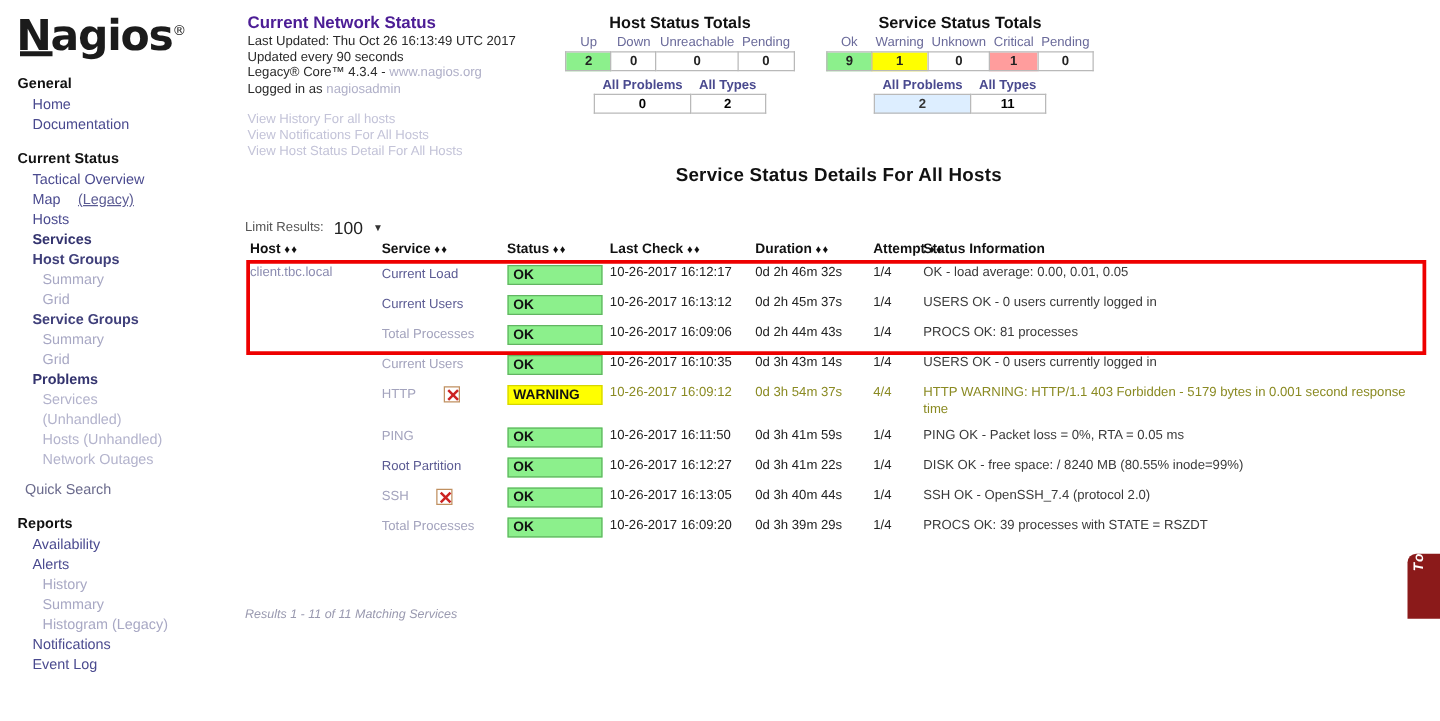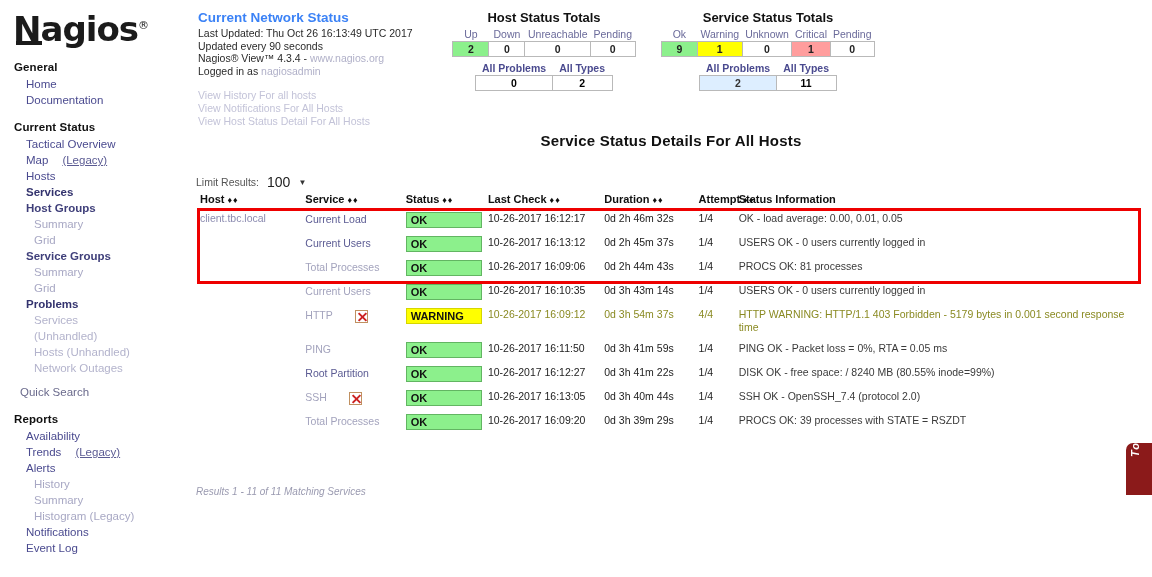--- a/index.html
+++ b/index.html
@@ -77,21 +77,21 @@
     width: 962px; height: 128px;
   }
   .net-status {
     position: absolute;
     left: 8px; top: 10px;
     width: 240px;
   }
   .net-status h2 {
     font-size: 13.5px;
     font-weight: bold;
-    color: #3b82f6;
+    color: #4c1d95;
     margin: 0 0 2px 0;
   }
   .net-line {
     font-size: 10.5px;
     color: #2a2a2a;
     line-height: 12.6px;
     white-space: nowrap;
   }
   .net-line .dim { color: #b0b0c8; }
   .net-links { margin-top: 12px; }
@@ -342,37 +342,36 @@
         <a href="#" class="nav-link bold"><span>Problems</span></a>
         <a href="#" class="nav-link faded2"><span>Services</span></a>
         <a href="#" class="nav-link faded2"><span>(Unhandled)</span></a>
         <a href="#" class="nav-link faded2"><span>Hosts (Unhandled)</span></a>
         <a href="#" class="nav-link faded2"><span>Network Outages</span></a>
       </div>
     <a class="nav-link quick" href="#">Quick Search</a>
     <div id="nav-reports">
         <div class="nav-section">Reports</div>
         <a href="#" class="nav-link"><span>Availability</span></a>
-        <a href="#" class="nav-link"><span>Trends</span><span class="legacy">(Legacy)</span></a>
         <a href="#" class="nav-link"><span>Alerts</span></a>
         <a href="#" class="nav-link faded"><span>History</span></a>
         <a href="#" class="nav-link faded"><span>Summary</span></a>
         <a href="#" class="nav-link faded"><span>Histogram (Legacy)</span></a>
         <a href="#" class="nav-link"><span>Notifications</span></a>
         <a href="#" class="nav-link"><span>Event Log</span></a>
       </div>
   </div>
 
   <div id="topbar">
 
     <div class="net-status">
       <h2>Current Network Status</h2>
       <div class="net-line">Last Updated: Thu Oct 26 16:13:49 UTC 2017</div>
       <div class="net-line">Updated every 90 seconds</div>
-      <div class="net-line"><span>Nagios® View™ 4.3.4 - </span><span class="dim">www.nagios.org</span></div>
+      <div class="net-line"><span>Legacy® Core™ 4.3.4 - </span><span class="dim">www.nagios.org</span></div>
       <div class="net-line"><span>Logged in as </span><span class="dim">nagiosadmin</span></div>
       <div class="net-links" id="net-links">
           <a href="#">View History For all hosts</a>
           <a href="#">View Notifications For All Hosts</a>
           <a href="#">View Host Status Detail For All Hosts</a>
         </div>
     </div>
 
     <div class="totals" id="host-totals">
       <h2>Host Status Totals</h2>

